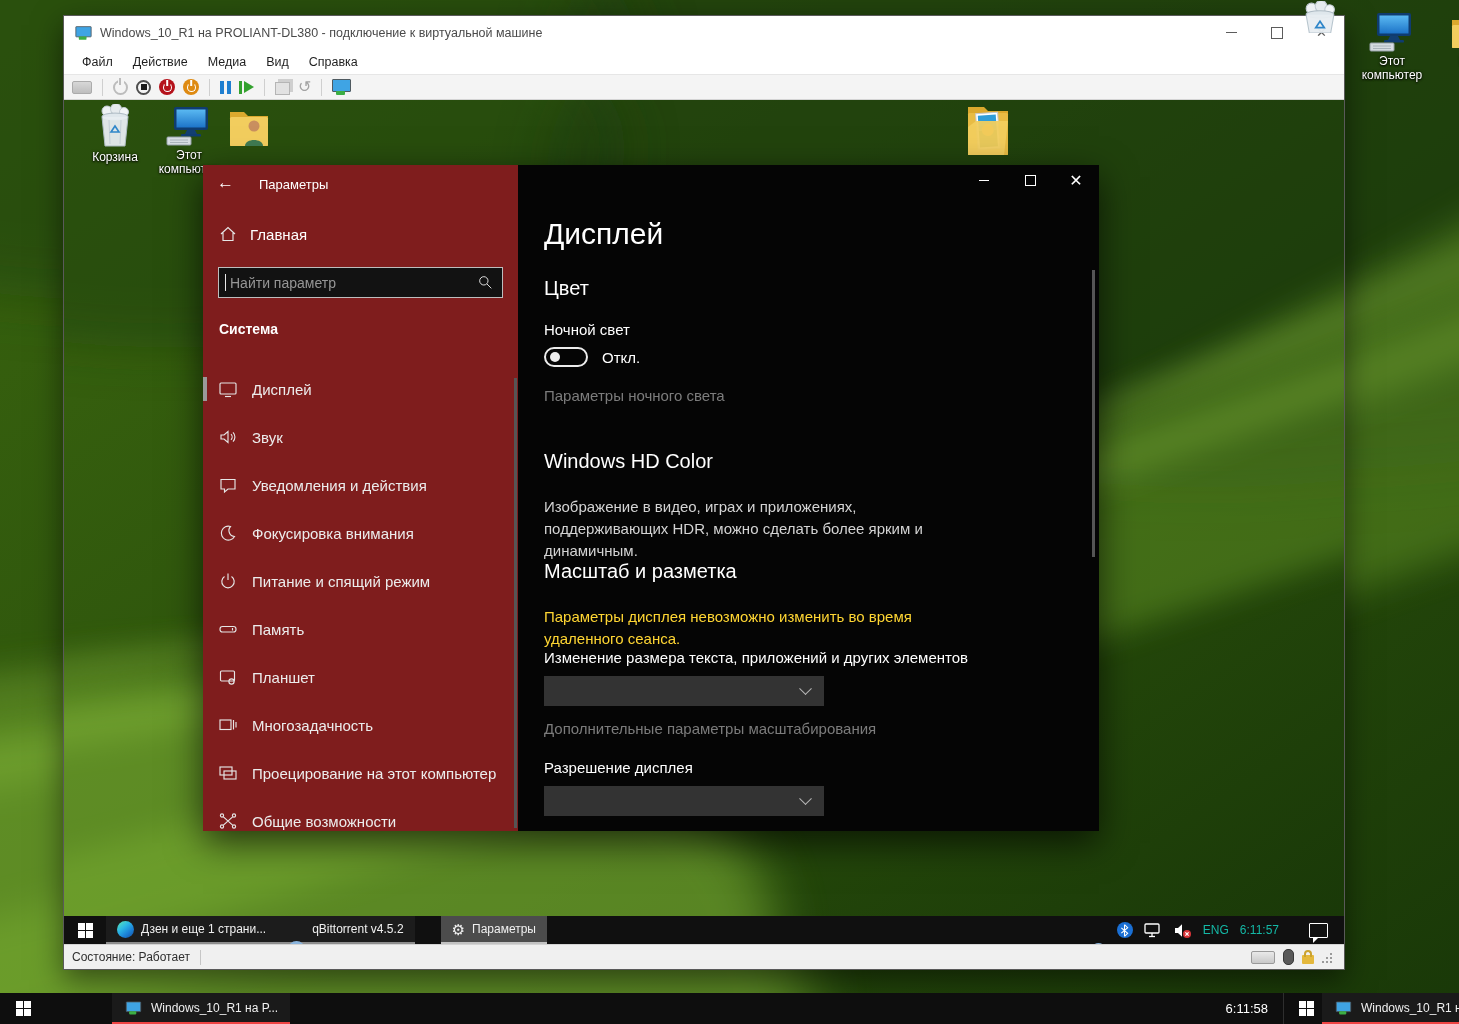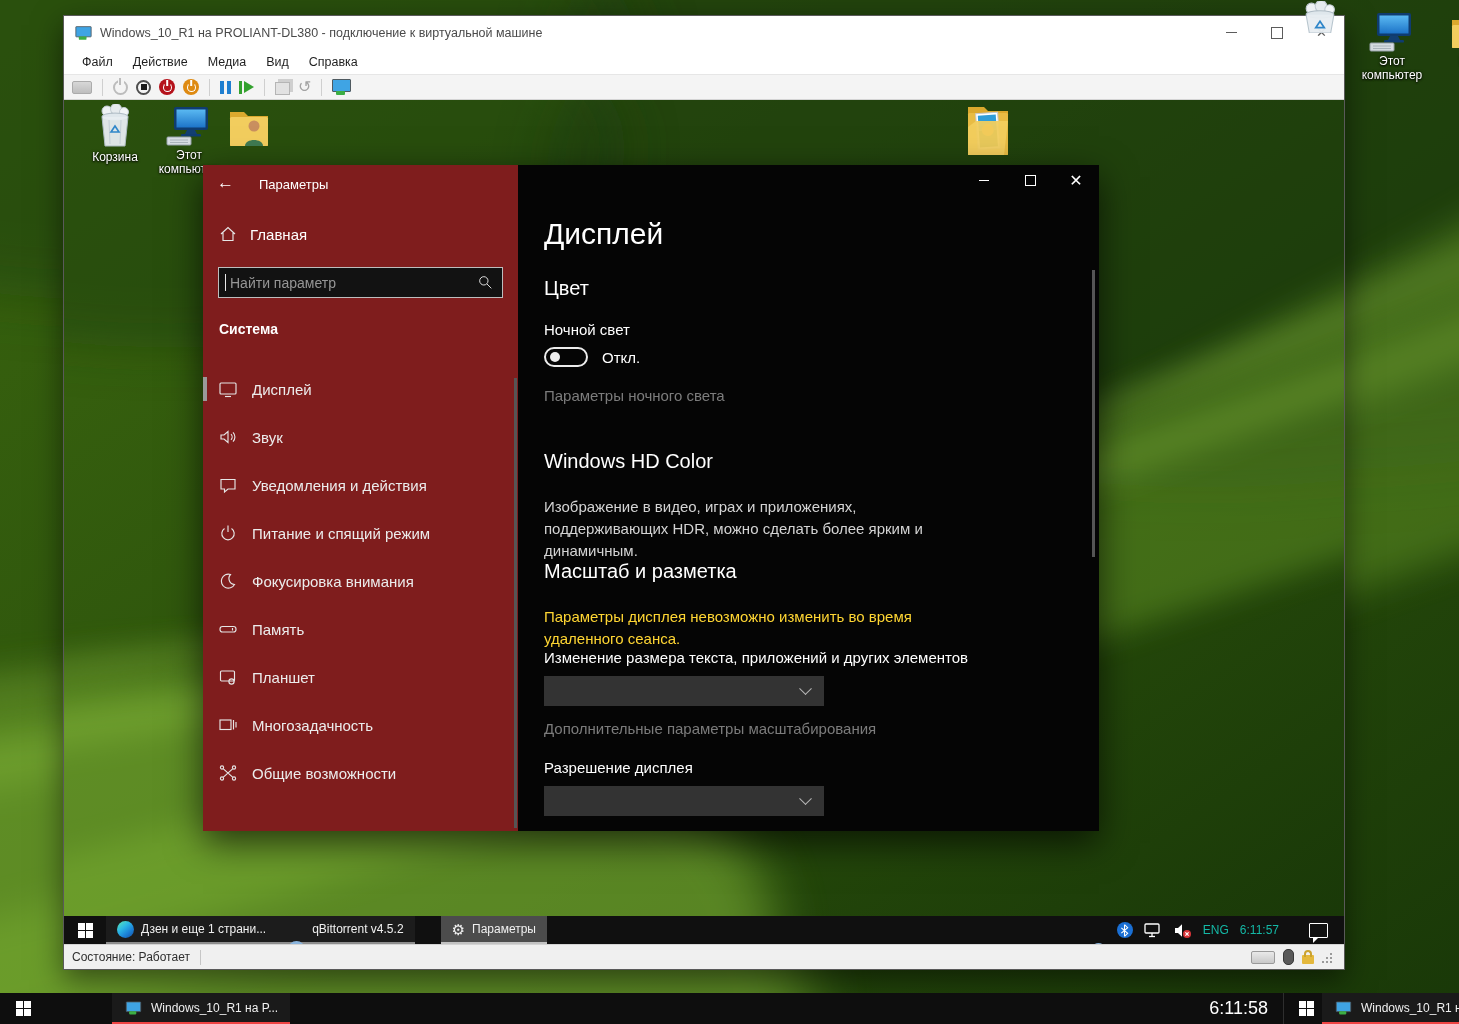--- a/index.html
+++ b/index.html
@@ -121,21 +121,21 @@
                    border-bottom:none;border-radius:4px 4px 0 0;box-sizing:border-box;}
   .grip{width:2px;height:2px;background:#9a9a9a;margin:0 4px 0 8px;
         box-shadow:-4px 4px 0 #9a9a9a,0 4px 0 #9a9a9a,-8px 8px 0 #9a9a9a,-4px 8px 0 #9a9a9a,0 8px 0 #9a9a9a;margin-top:-6px;}
 
   
   .host-taskbar{position:absolute;left:0;top:993px;width:1459px;height:31px;background:#0e0e0e;z-index:40;
                 display:flex;align-items:stretch;}
   .ht-start{width:46px;display:flex;align-items:center;justify-content:center;}
   .ht-item{display:flex;align-items:center;gap:8px;padding:0 12px;font-size:12px;color:#f0f0f0;
            background:rgba(255,255,255,.05);border-bottom:2px solid #ef4444;box-sizing:border-box;white-space:nowrap;}
-  .ht-clock{position:absolute;right:191px;top:0;height:31px;display:flex;align-items:center;font-size:18px;color:#fff;}
+  .ht-clock{position:absolute;right:191px;top:0;height:31px;display:flex;align-items:center;font-size:13px;color:#fff;}
   .ht-seam{position:absolute;left:1283px;top:0;width:1px;height:31px;background:#2e2e2e;}
   .ht-start2{position:absolute;left:1286px;top:0;width:40px;height:31px;display:flex;align-items:center;justify-content:center;}
   .ht-item2{position:absolute;left:1322px;top:0;height:31px;overflow:hidden;}
 
   .bin-host{position:absolute;left:1298px;top:1px;z-index:25;}
 </style>
 </head>
 <body>
 
 <svg width="0" height="0" style="position:absolute">
@@ -368,30 +368,30 @@
             <span>Звук</span>
           </div>
           <div class="nav-item">
             <svg class="nico" viewBox="0 0 18 18">
                 <path d="M2,3.5 h14 v9.5 h-7 l-3.5,3 v-3 h-3.5 z"></path>
               </svg>
             <span>Уведомления и действия</span>
           </div>
           <div class="nav-item">
             <svg class="nico" viewBox="0 0 18 18">
+                <path d="M11.5,2.5 a7,7 0 1 0 4,10 a6,6 0 0 1 -4,-10 z"></path>
+              </svg>
+            <span>Фокусировка внимания</span>
+          </div>
+          <div class="nav-item">
+            <svg class="nico" viewBox="0 0 18 18">
                 <path d="M5.5,4.5 a6.2,6.2 0 1 0 7,0"></path>
                 <line x1="9" y1="1.5" x2="9" y2="8"></line>
               </svg>
             <span>Питание и спящий режим</span>
-          </div>
-          <div class="nav-item">
-            <svg class="nico" viewBox="0 0 18 18">
-                <path d="M11.5,2.5 a7,7 0 1 0 4,10 a6,6 0 0 1 -4,-10 z"></path>
-              </svg>
-            <span>Фокусировка внимания</span>
           </div>
           <div class="nav-item">
             <svg class="nico" viewBox="0 0 18 18">
                 <rect x="1" y="6.5" width="16" height="5.5" rx="2.5"></rect>
                 <line x1="13.5" y1="8" x2="13.5" y2="10.5"></line>
               </svg>
             <span>Память</span>
           </div>
           <div class="nav-item">
             <svg class="nico" viewBox="0 0 18 18">
@@ -400,20 +400,27 @@
               </svg>
             <span>Планшет</span>
           </div>
           <div class="nav-item">
             <svg class="nico" viewBox="0 0 18 18">
                 <rect x="1" y="4" width="11" height="9.5"></rect>
                 <line x1="14.5" y1="4" x2="14.5" y2="13.5"></line>
                 <line x1="17" y1="6" x2="17" y2="11.5"></line>
               </svg>
             <span>Многозадачность</span>
+          </div>
+          <div class="nav-item">
+            <svg class="nico" viewBox="0 0 18 18">
+                <rect x="1" y="3" width="12" height="8"></rect>
+                <rect x="5" y="7" width="12" height="8"></rect>
+              </svg>
+            <span>Проецирование на этот компьютер</span>
           </div>
           <div class="nav-item">
             <svg class="nico" viewBox="0 0 18 18">
                 <circle cx="3" cy="3.5" r="1.6"></circle>
                 <circle cx="15" cy="3.5" r="1.6"></circle>
                 <circle cx="3" cy="14.5" r="1.6"></circle>
                 <circle cx="15" cy="14.5" r="1.6"></circle>
                 <path d="M4.4,4.8 L13.6,13.2 M13.6,4.8 L4.4,13.2"></path>
               </svg>
             <span>Общие возможности</span>

